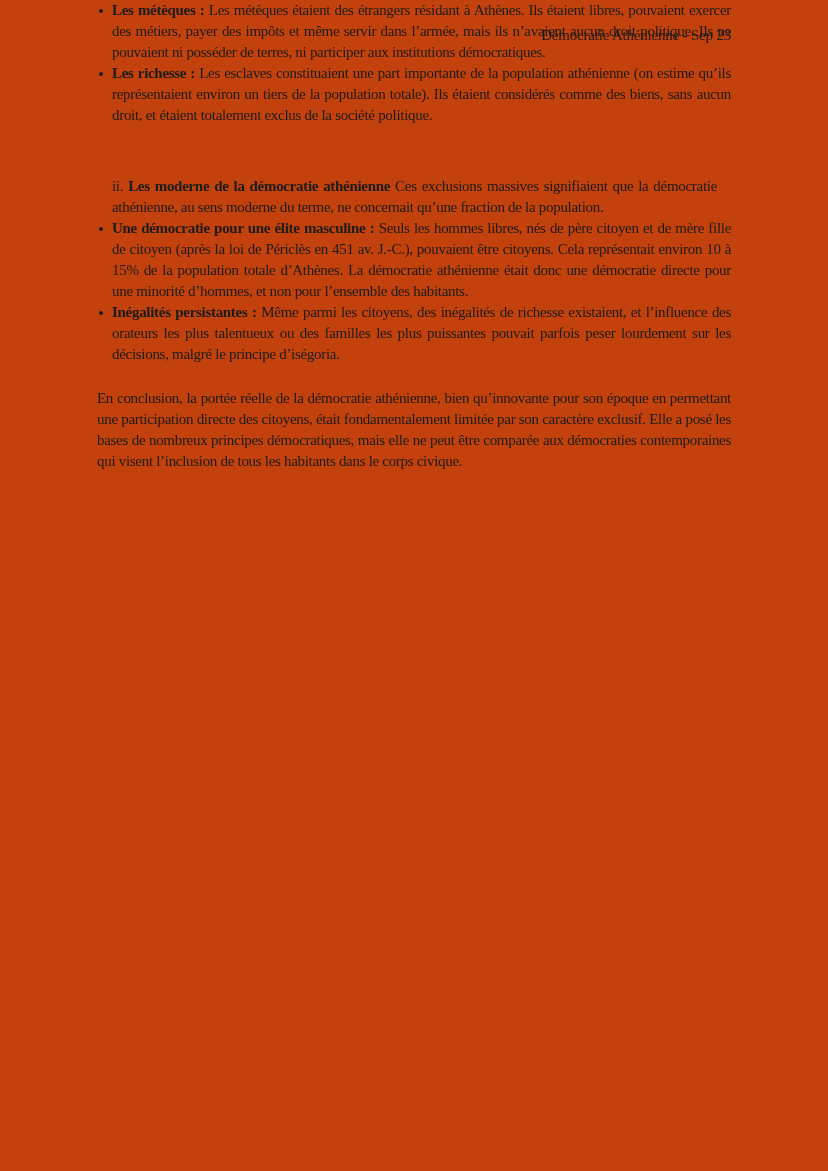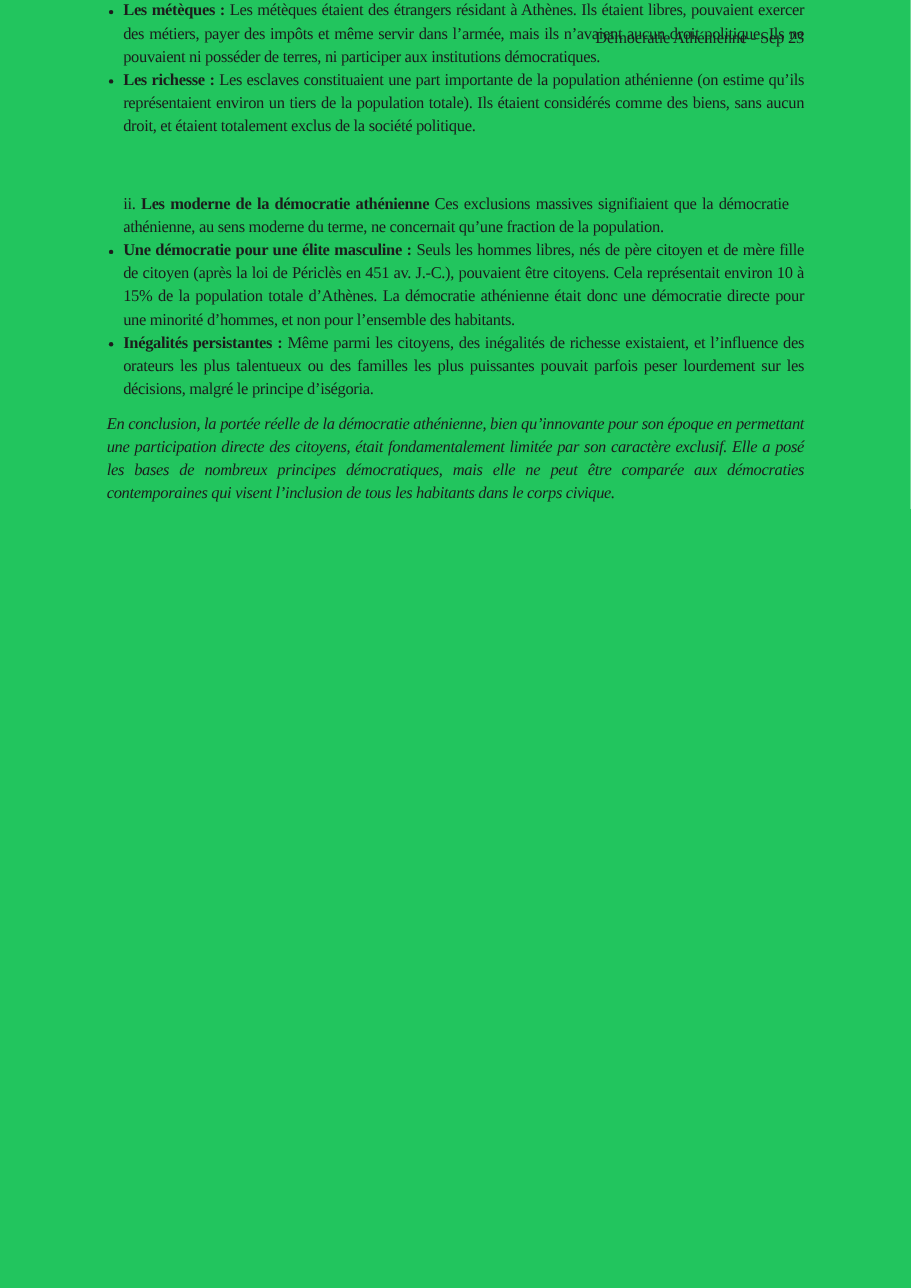--- a/index.html
+++ b/index.html
@@ -7,21 +7,21 @@
     margin: 0; padding: 0;
     width: 828px; height: 1171px;
     background: #ffffff;
     font-family: "Liberation Serif", "DejaVu Serif", serif;
     color: #1c1c1c;
     overflow: hidden;
   }
   .page {
     position: relative;
     width: 828px; height: 1171px;
-    background: #22c55e;
+    background: #c2410c;
   }
   .page-header {
     position: absolute;
     top: 27px; left: 0; width: 731px;
     text-align: right;
     font-size: 15px;
     line-height: 17px;
     letter-spacing: -0.2px;
   }
   .content {
@@ -50,21 +50,21 @@
     border-radius: 50%;
     background: #1c1c1c;
   }
   .list-exclusions { margin-top: 91px; }
   .list-limits    { margin-top: 21px; }
   .lead { font-weight: bold; }
   .section-para {
     margin: 50px 14px 0 15px;
   }
   .section-title { font-weight: bold; }
-  .conclusion { margin-top: 11px; font-style: italic; }
+  .conclusion { margin-top: 23px; }
   .page-footer {
     position: absolute;
     top: 1090px; left: 0;
     width: 828px;
     text-align: center;
     font-size: 15px;
     letter-spacing: -0.2px;
   }
 </style>
 </head>

